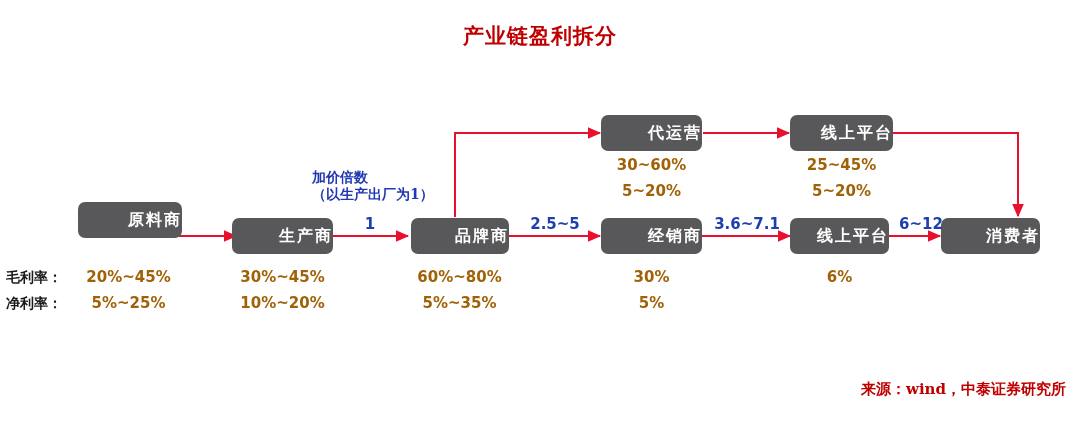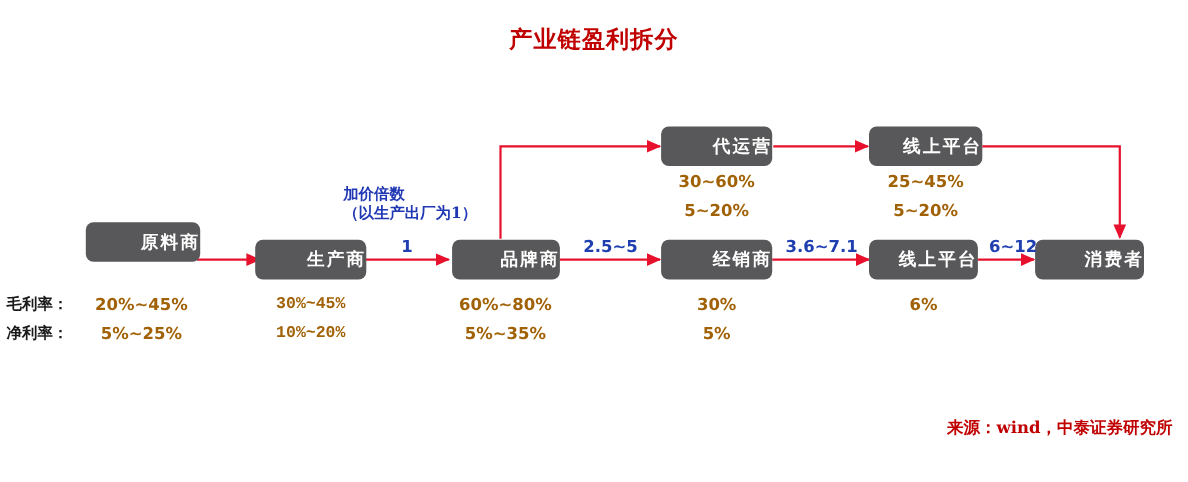--- a/index.html
+++ b/index.html
@@ -162,21 +162,21 @@
     <span>原料商</span>
   </div>
   <div class="abs metrics" style="left:68px; top:264px; width:121px;">
     <span class="m-row">20%~45%</span>
     <span class="m-row">5%~25%</span>
   </div>
 
   <div class="abs node" style="left:232px; top:218px; width:101px;">
     <span>生产商</span>
   </div>
-  <div class="abs metrics" style="left:222px; top:264px; width:121px;font-family:Liberation Mono, monospace;">
+  <div class="abs metrics" style="left:222px; top:264px; width:121px;">
     <span class="m-row">30%~45%</span>
     <span class="m-row">10%~20%</span>
   </div>
 
   <div class="abs edge-label" style="left:344px; top:215px; width:52px;">1</div>
 
   <div class="abs node" style="left:411px; top:218px; width:98px;">
     <span>品牌商</span>
   </div>
   <div class="abs metrics" style="left:399px; top:264px; width:121px;">

